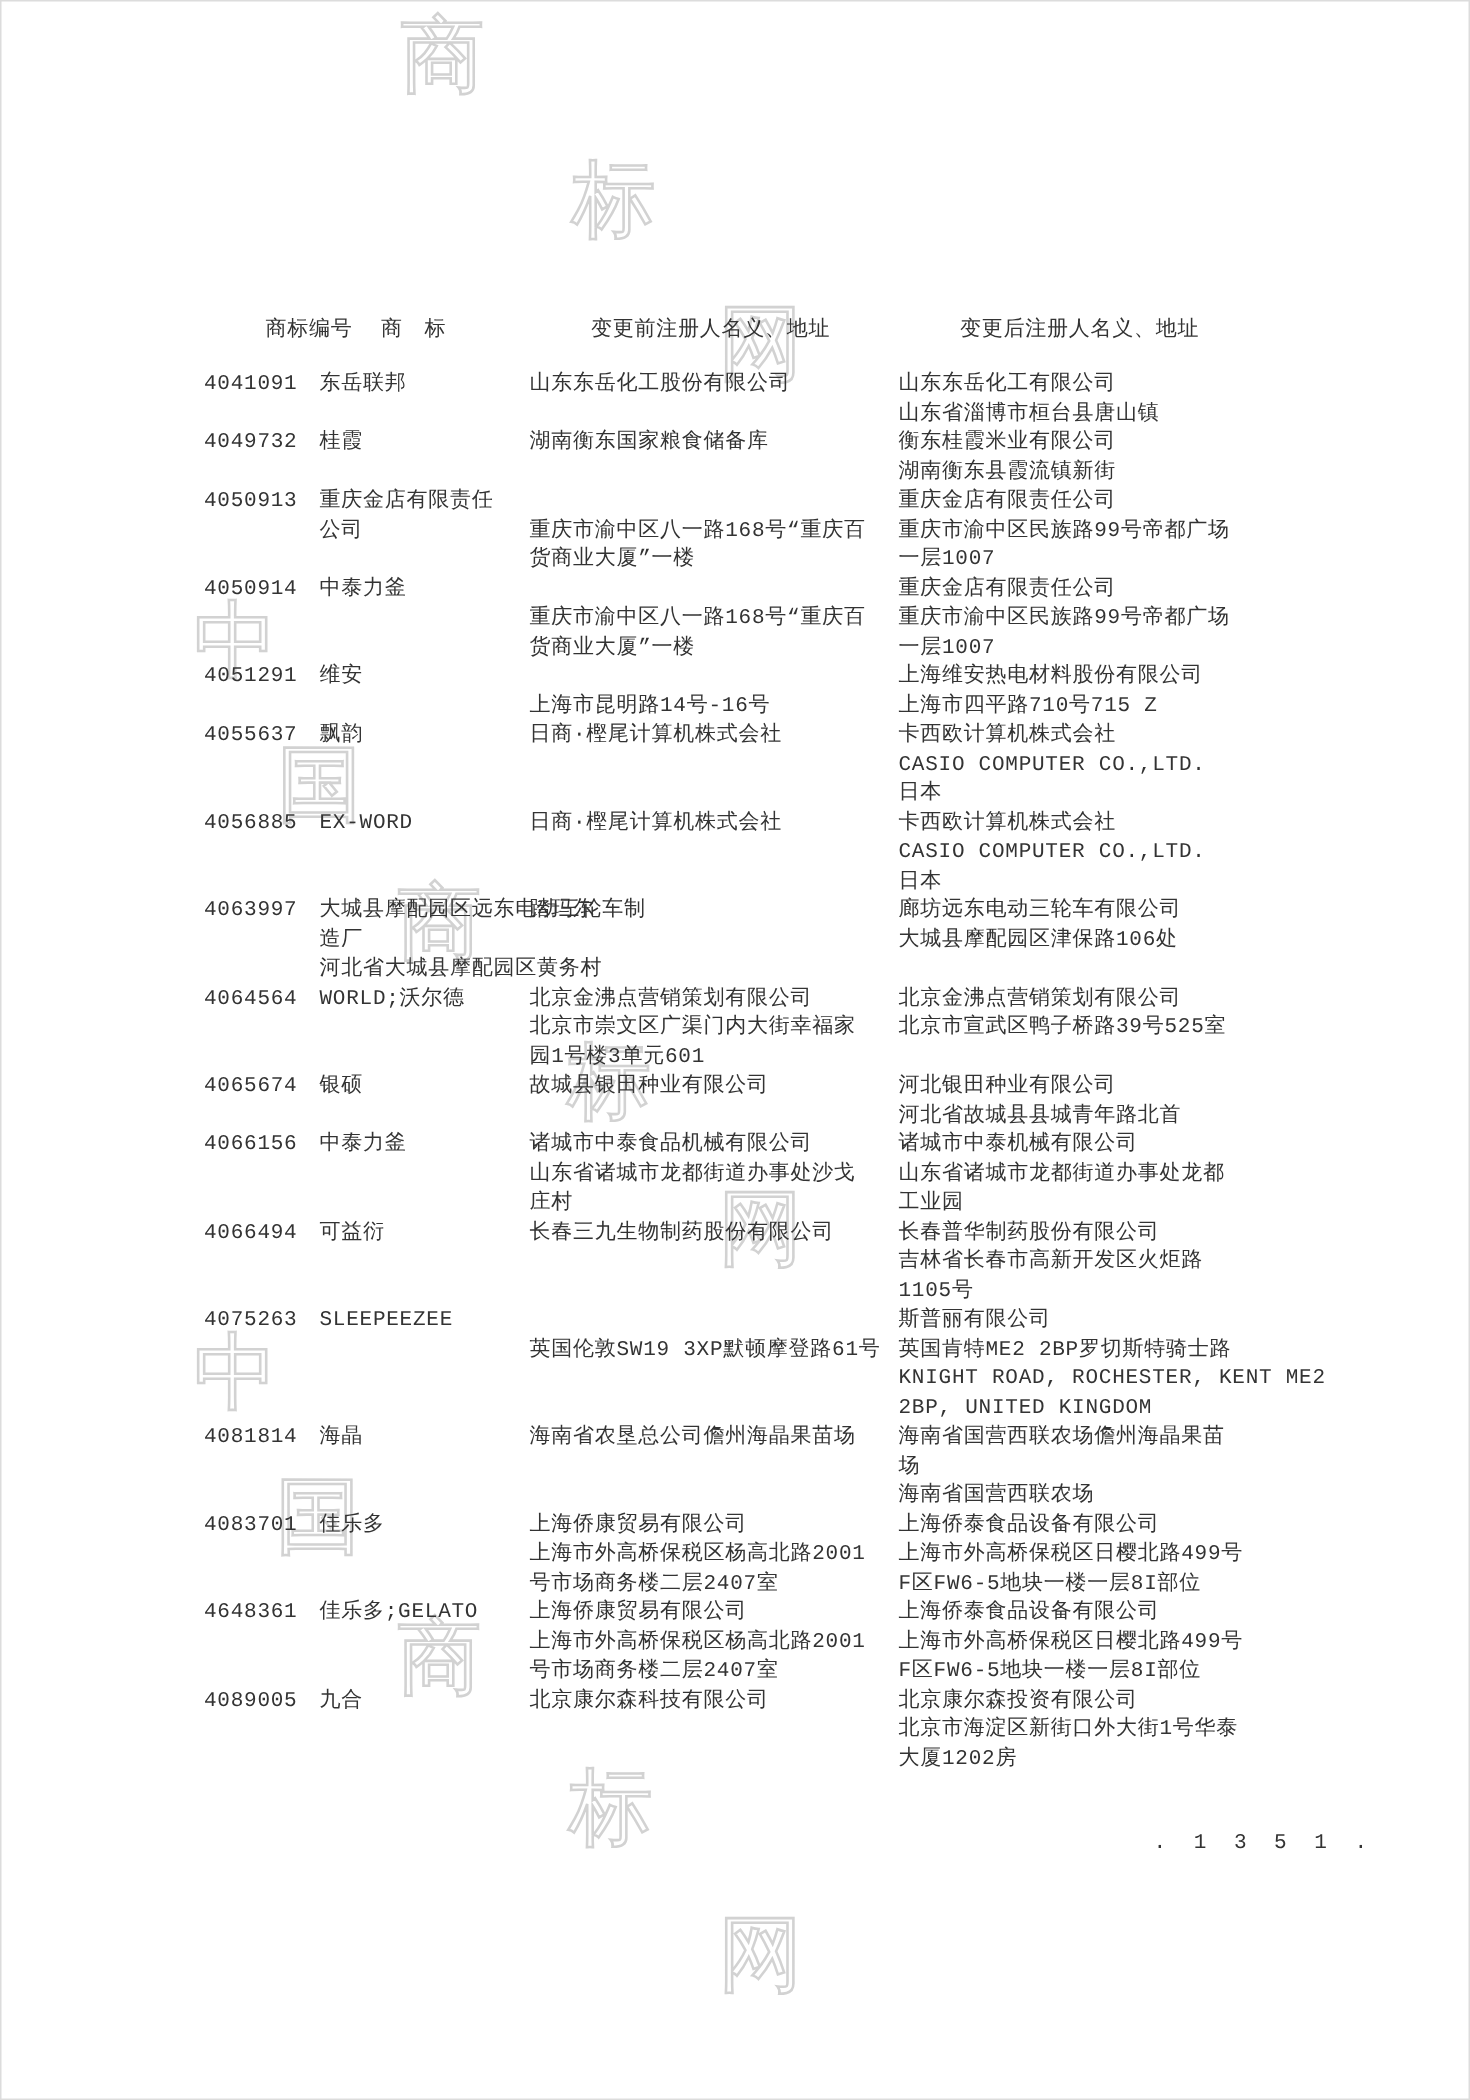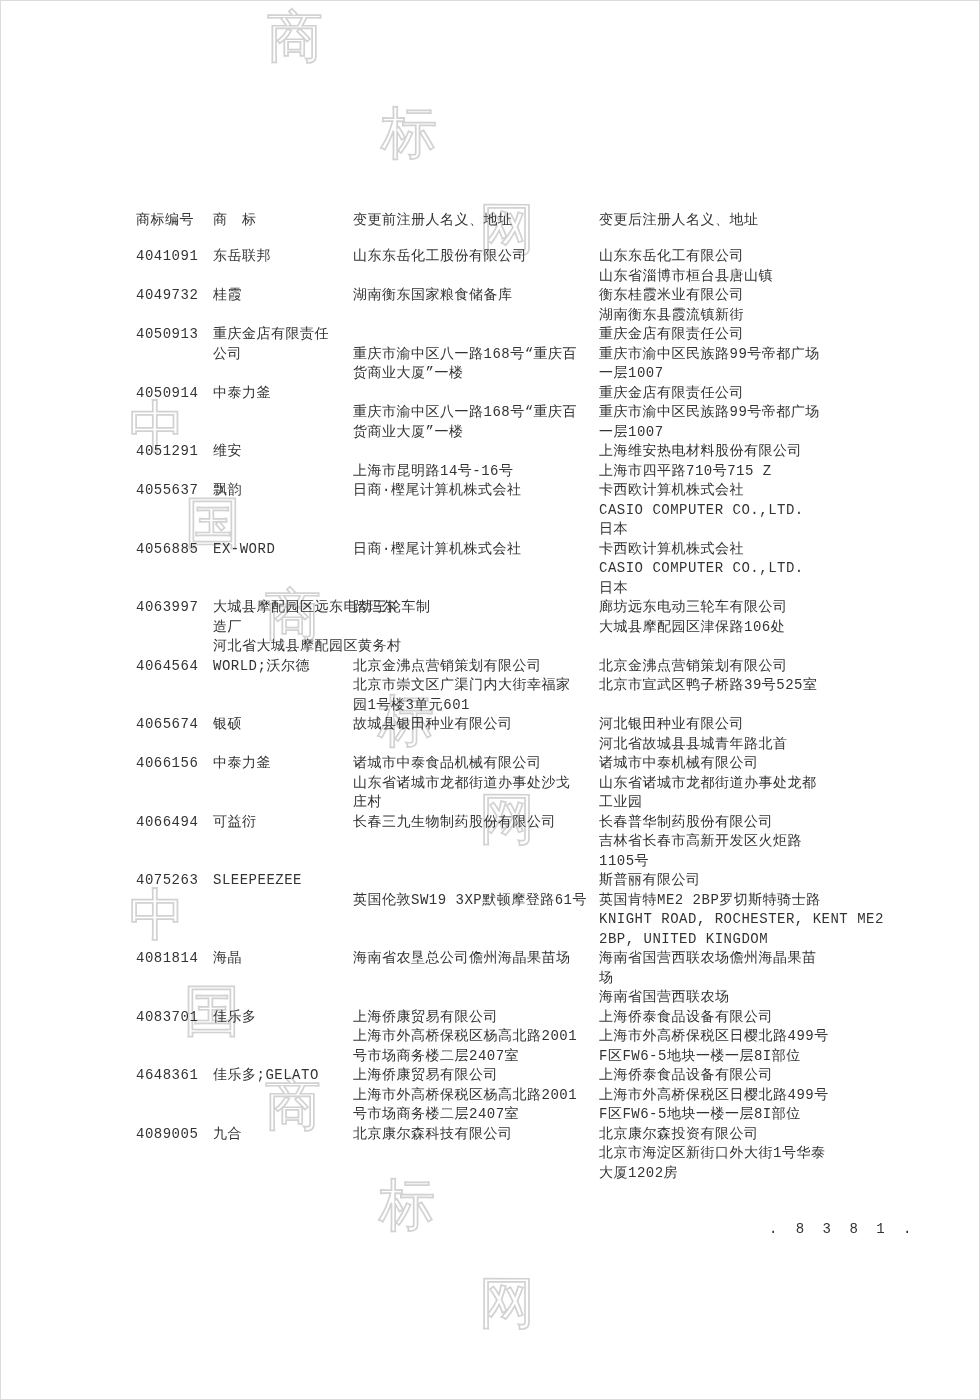--- a/index.html
+++ b/index.html
@@ -32,21 +32,21 @@
   .tbl{
     position:absolute;
     left:135px; top:209px;
     width:740px;
     z-index:1;
   }
   .hdr-row,.row{
     display:grid;
     grid-template-columns:77px 140px 246px 277px;
   }
-  .hdr-row{margin-bottom:17px;}
+  .hdr-row{margin-bottom:17px;margin-left:41px;}
   .hcell{
     font-size:14px;
     line-height:20px;
     white-space:nowrap;
     letter-spacing:0.5px;
     font-weight:normal;
   }
   .cell{min-width:0;}
   .ln{
     font-size:14px;
@@ -374,15 +374,15 @@
           </div>
     <div class="cell">
             <div class="ln">北京康尔森投资有限公司</div>
             <div class="ln">北京市海淀区新街口外大街1号华泰</div>
             <div class="ln">大厦1202房</div>
           </div>
   </div>
       </div>
   </div>
 
-  <div class="pageno">. 8 3 8 1 .</div>
+  <div class="pageno">. 1 3 5 1 .</div>
 
 </div>
 
 </body></html>

